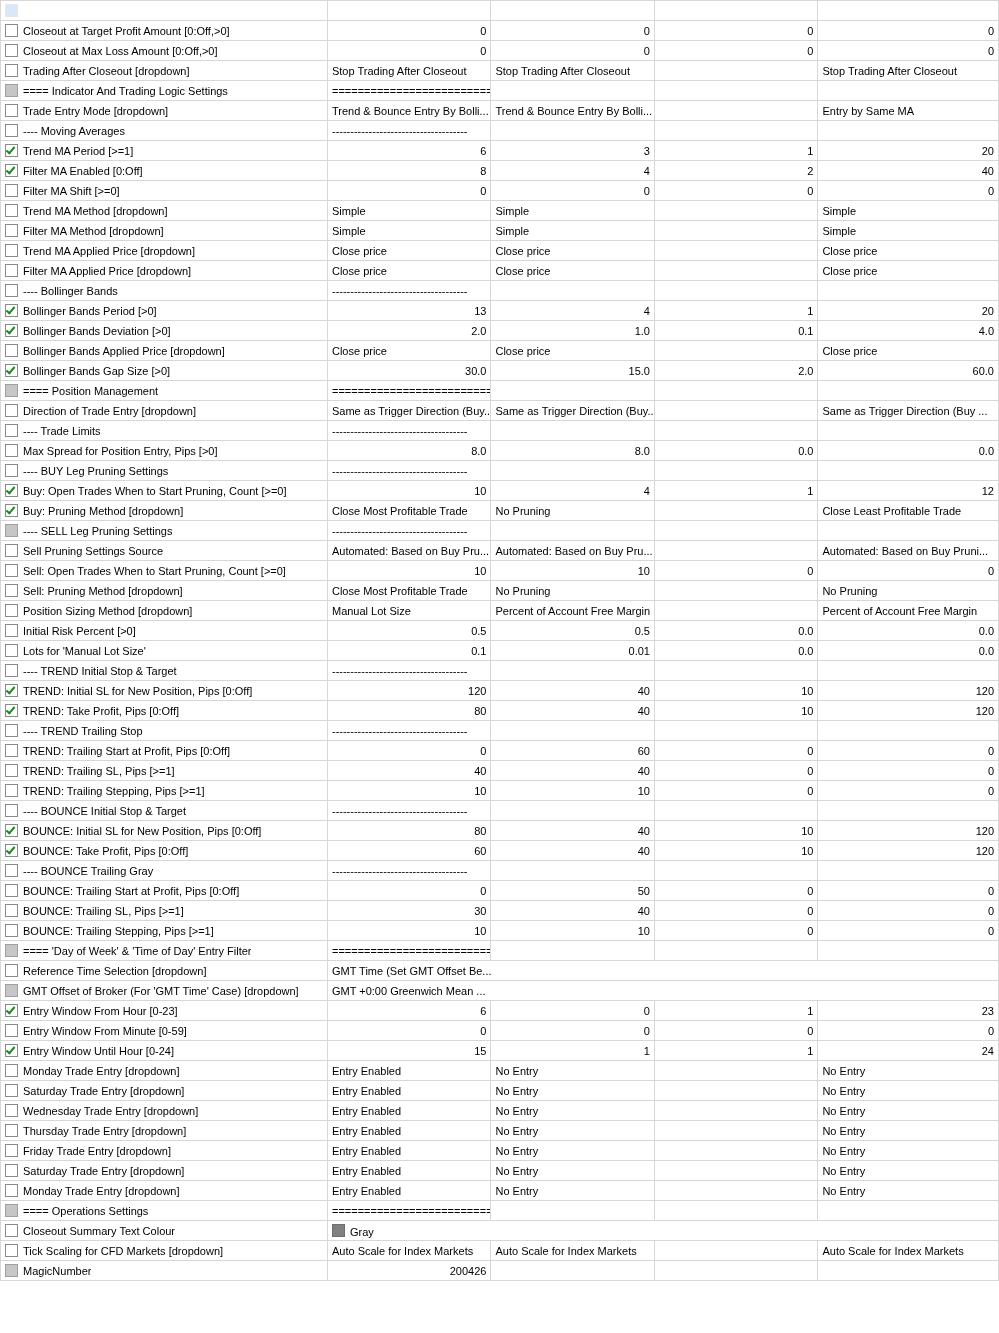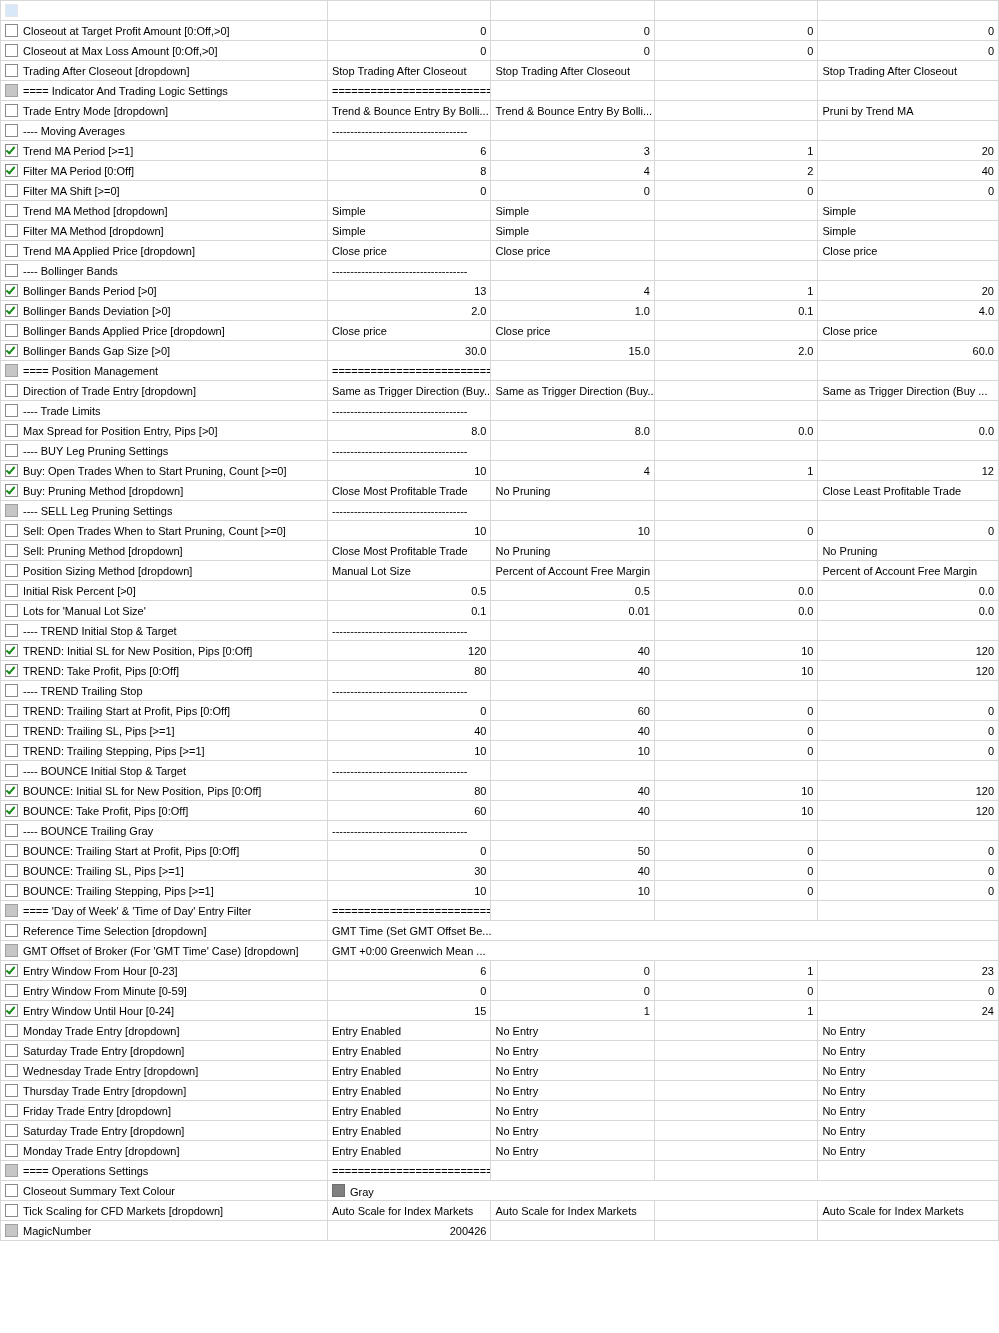--- a/index.html
+++ b/index.html
@@ -125,21 +125,21 @@
       <tr>
         <td class="namecell">
           <div class="namewrap">
             <span class="cb"></span>
             <span class="lbl">Trade Entry Mode [dropdown]</span>
           </div>
         </td>
         <td class="txt">Trend &amp; Bounce Entry By Bolli...</td>
         <td class="txt">Trend &amp; Bounce Entry By Bolli...</td>
         <td class="txt"></td>
-        <td class="txt">Pruni by Trend MA</td>
+        <td class="txt">Entry by Same MA</td>
       </tr>
       <tr>
         <td class="namecell">
           <div class="namewrap">
             <span class="cb"></span>
             <span class="lbl">---- Moving Averages</span>
           </div>
         </td>
         <td class="txt">-------------------------------------</td>
         <td class="txt"></td>
@@ -155,21 +155,21 @@
         </td>
         <td class="num">6</td>
         <td class="num">3</td>
         <td class="num">1</td>
         <td class="num">20</td>
       </tr>
       <tr>
         <td class="namecell">
           <div class="namewrap">
             <span class="cb checked"></span>
-            <span class="lbl">Filter MA Period [0:Off]</span>
+            <span class="lbl">Filter MA Enabled [0:Off]</span>
           </div>
         </td>
         <td class="num">8</td>
         <td class="num">4</td>
         <td class="num">2</td>
         <td class="num">40</td>
       </tr>
       <tr>
         <td class="namecell">
           <div class="namewrap">
@@ -215,20 +215,32 @@
         </td>
         <td class="txt">Close price</td>
         <td class="txt">Close price</td>
         <td class="txt"></td>
         <td class="txt">Close price</td>
       </tr>
       <tr>
         <td class="namecell">
           <div class="namewrap">
             <span class="cb"></span>
+            <span class="lbl">Filter MA Applied Price [dropdown]</span>
+          </div>
+        </td>
+        <td class="txt">Close price</td>
+        <td class="txt">Close price</td>
+        <td class="txt"></td>
+        <td class="txt">Close price</td>
+      </tr>
+      <tr>
+        <td class="namecell">
+          <div class="namewrap">
+            <span class="cb"></span>
             <span class="lbl">---- Bollinger Bands</span>
           </div>
         </td>
         <td class="txt">-------------------------------------</td>
         <td class="txt"></td>
         <td class="txt"></td>
         <td class="txt"></td>
       </tr>
       <tr>
         <td class="namecell">
@@ -371,20 +383,32 @@
         </td>
         <td class="txt">-------------------------------------</td>
         <td class="txt"></td>
         <td class="txt"></td>
         <td class="txt"></td>
       </tr>
       <tr>
         <td class="namecell">
           <div class="namewrap">
             <span class="cb"></span>
+            <span class="lbl">Sell Pruning Settings Source</span>
+          </div>
+        </td>
+        <td class="txt">Automated: Based on Buy Pru...</td>
+        <td class="txt">Automated: Based on Buy Pru...</td>
+        <td class="txt"></td>
+        <td class="txt">Automated: Based on Buy Pruni...</td>
+      </tr>
+      <tr>
+        <td class="namecell">
+          <div class="namewrap">
+            <span class="cb"></span>
             <span class="lbl">Sell: Open Trades When to Start Pruning, Count [&gt;=0]</span>
           </div>
         </td>
         <td class="num">10</td>
         <td class="num">10</td>
         <td class="num">0</td>
         <td class="num">0</td>
       </tr>
       <tr>
         <td class="namecell">

